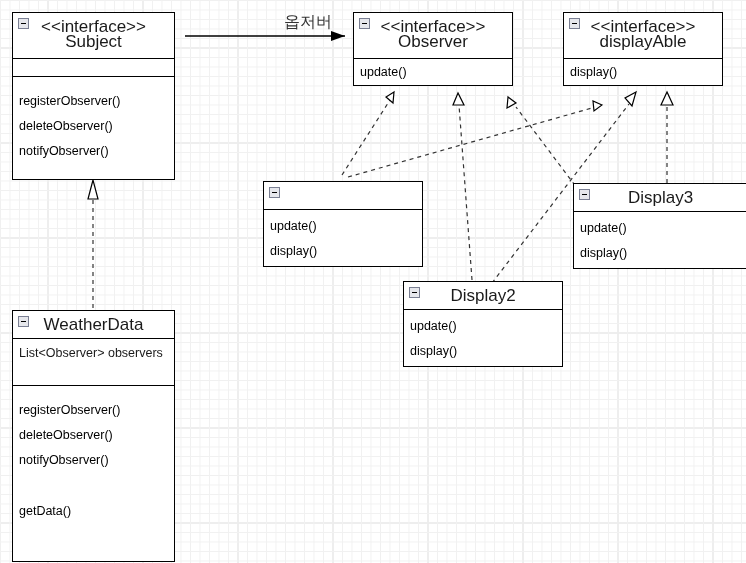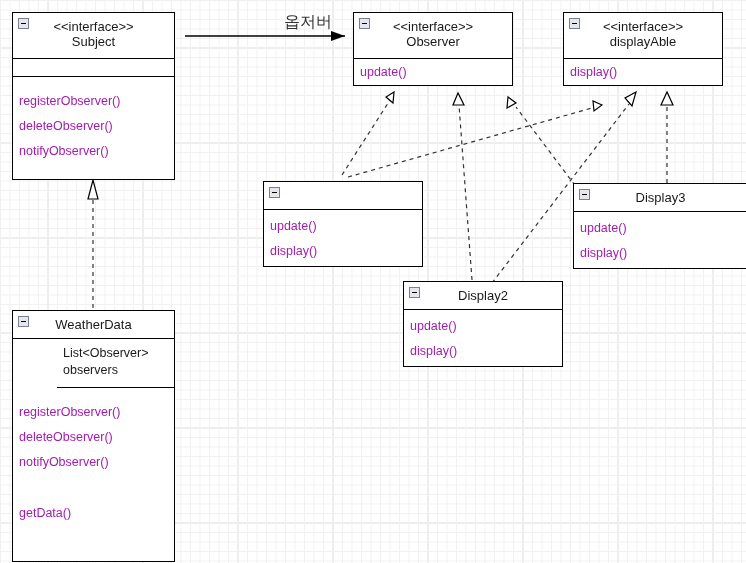--- a/index.html
+++ b/index.html
@@ -31,21 +31,21 @@
     border:1.5px solid #000000;
     box-sizing:border-box;
     z-index:5;
   }
   .hdr{
     position:relative;
     box-sizing:border-box;
     border-bottom:1.5px solid #000000;
     text-align:center;
     color:#1a1a1a;
-    font-size:13px;
+    font-size:17px;
     line-height:15px;
     padding:6px 4px 5px 4px;
   }
   .hdr .stereo{display:block;color:#1a1a1a;}
   .hdr .cname{display:block;color:#1a1a1a;}
   .minus{
     position:absolute;left:5px;top:5px;
     width:11px;height:11px;
     border:1px solid #7a7f93;
     background:#e6e7ec;
@@ -61,21 +61,21 @@
     padding:4px 6px 4px 6px;
     font-size:12.5px;
     color:#1a1a1a;
     line-height:17px;
   }
   .attrs.empty{padding:0;height:18px;}
   .ops{
     box-sizing:border-box;
     padding:7px 6px 6px 6px;
     font-size:12.5px;
-    color:#a21caf;
+    color:#000000;
   }
   .ops .op{line-height:25px;white-space:nowrap;}
   .ops .op.spacer{height:26px;line-height:26px;}
   svg.edges{
     position:absolute;left:0;top:0;
     width:746px;height:563px;
     z-index:2;
     overflow:visible;
   }
   .arrowlabel{
@@ -206,21 +206,21 @@
       <div class="op">update()</div>
       <div class="op">display()</div>
     </div>
   </div>
 
   <div class="umlbox" style="left:12px;top:310px;width:163px;height:252px;">
     <div class="hdr" style="height:28px;padding-top:6px;">
       <span class="minus"></span>
       <span class="cname">WeatherData</span>
     </div>
-    <div class="attrs" style="padding:6px 6px 8px 6px;margin-left:44px;">
+    <div class="attrs" style="padding:6px 6px 23px 6px;">
       <div>List&lt;Observer&gt; observers</div>
     </div>
     <div class="ops" style="padding-top:12px;">
       <div class="op">registerObserver()</div>
       <div class="op">deleteObserver()</div>
       <div class="op">notifyObserver()</div>
       <div class="op spacer"></div>
       <div class="op">getData()</div>
     </div>
   </div>

